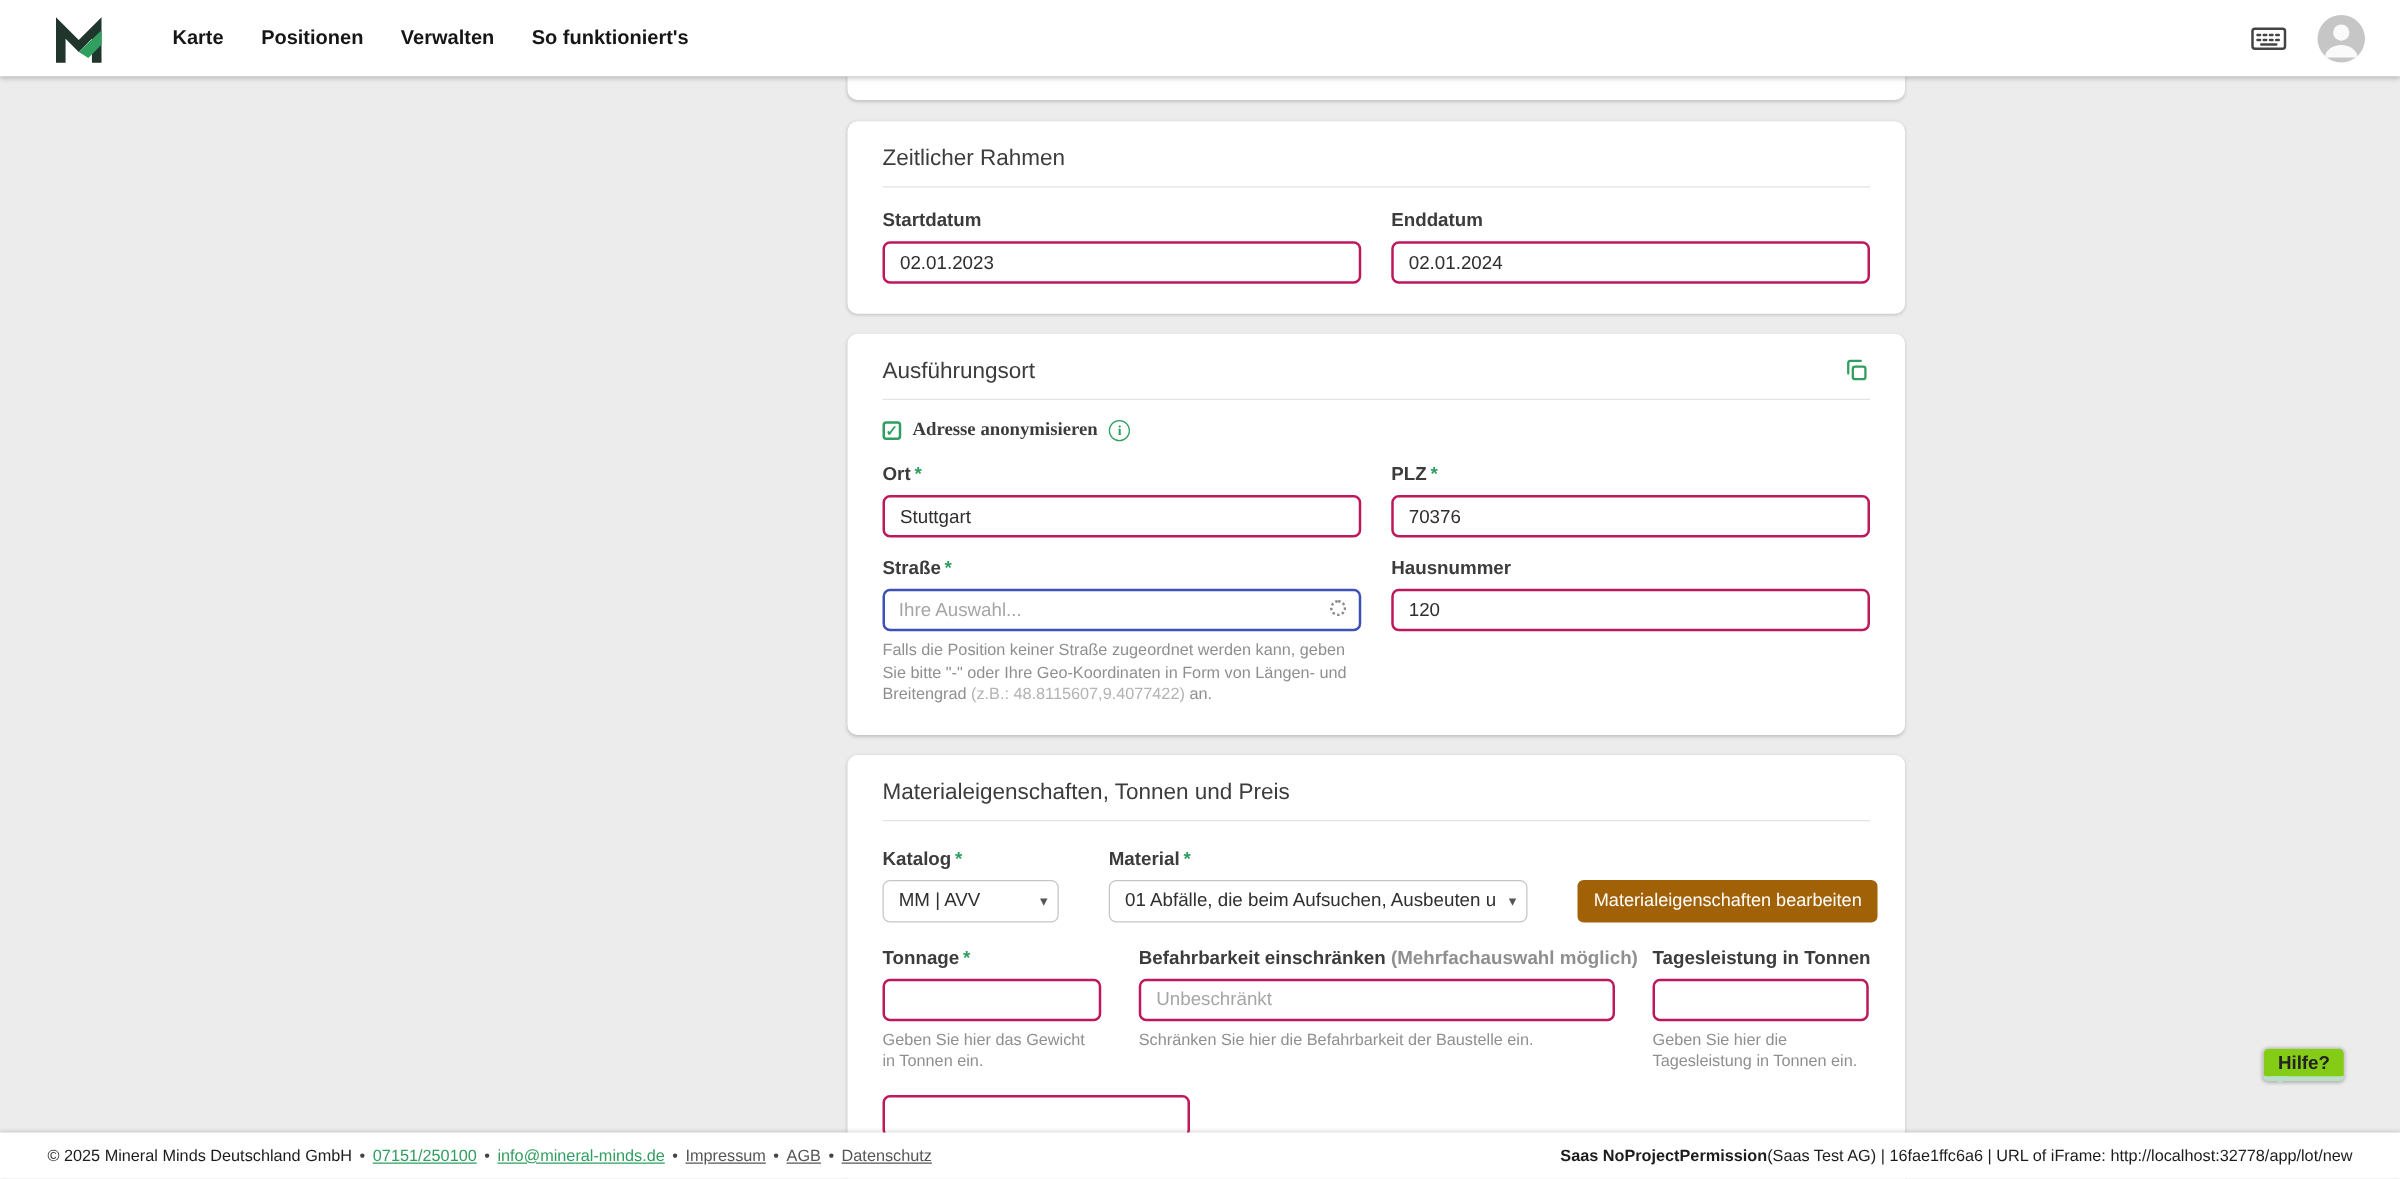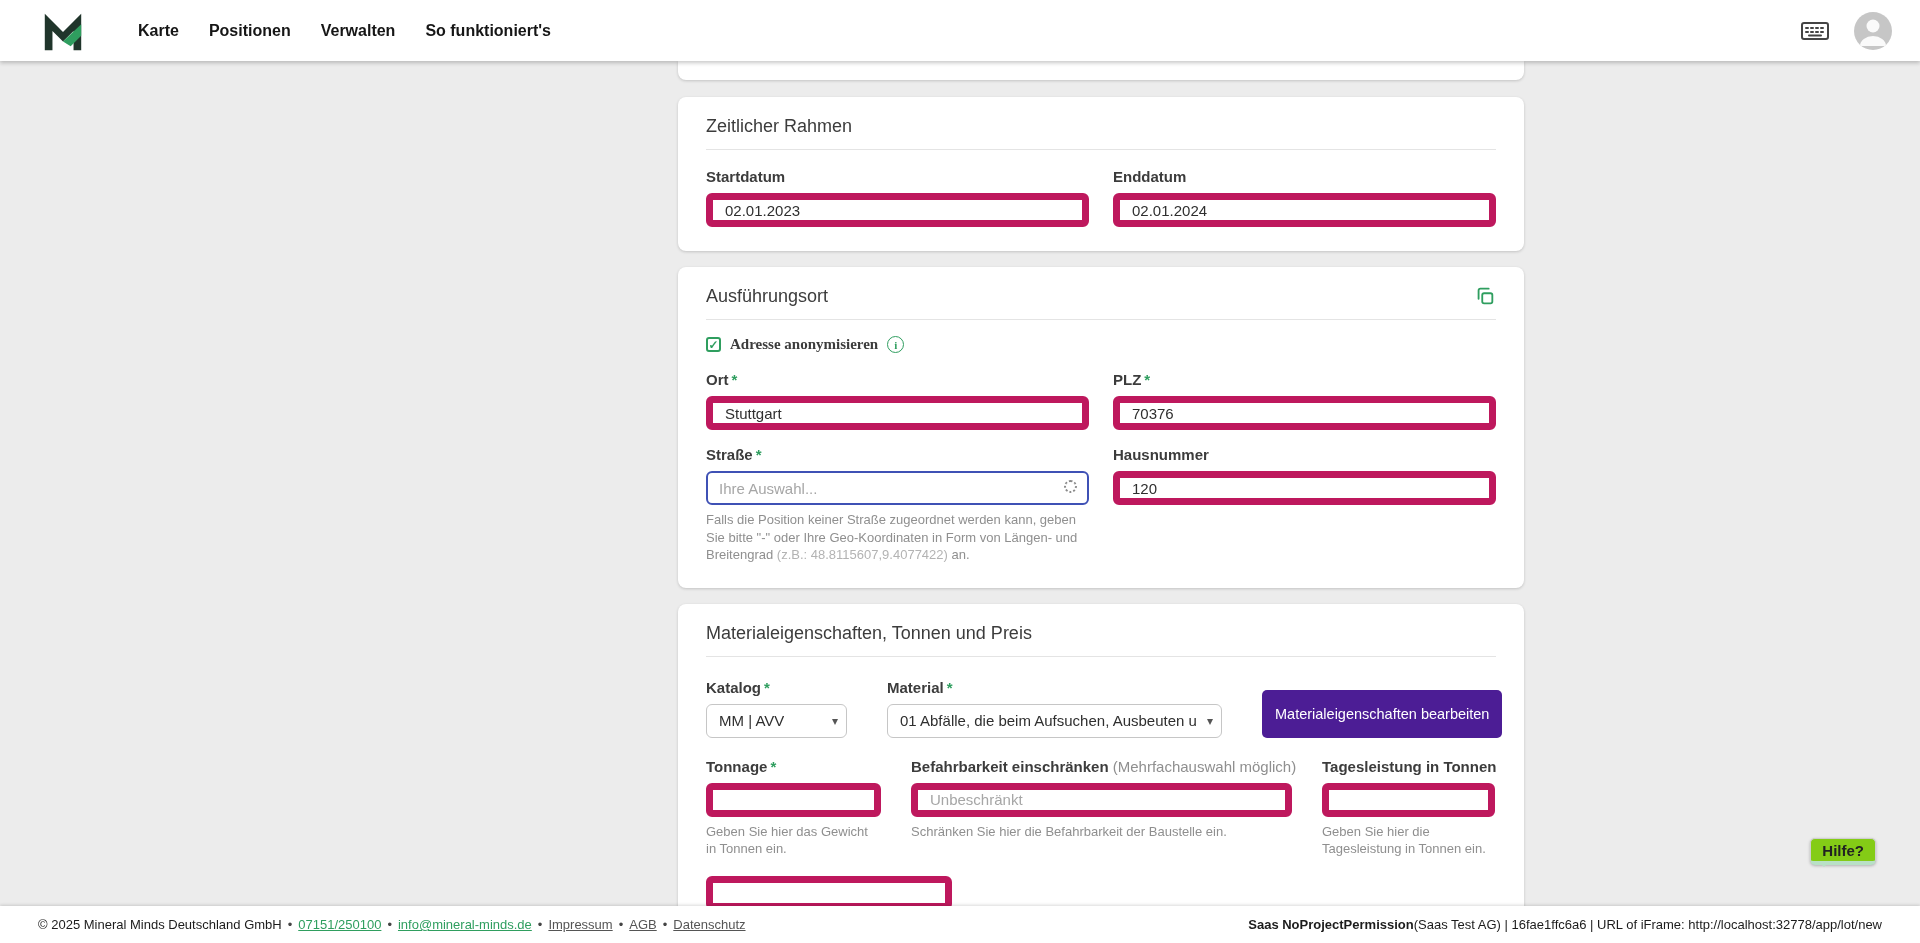--- a/index.html
+++ b/index.html
@@ -24,22 +24,22 @@
   .card-body{padding:18px 28px 24px;}
   .card-title-row{display:flex;align-items:center;justify-content:space-between;}
   .card-title{font-size:18px;color:#3c3c3c;line-height:22px;}
   .divider{height:1px;background:#e4e4e4;margin-top:12px;}
 
   .grid2{display:grid;grid-template-columns:1fr 1fr;column-gap:24px;row-gap:14px;
     margin-top:16px;align-items:start;}
   .flabel{display:block;font-size:15px;font-weight:bold;color:#3c3c3c;
     margin-bottom:6px;line-height:21px;white-space:nowrap;}
   .req{color:#2f9e5f;margin-left:3px;}
-  .hint{color:#8f8f8f;font-weight:normal;}
-  .tinput{width:100%;height:34px;border:7px solid #be185d;border-radius:6px;
+  .hint{color:#8f8f8f;font-weight:bold;}
+  .tinput{width:100%;height:34px;border:2px solid #be185d;border-radius:6px;
     padding:0 12px;font-size:15px;color:#2f2f2f;font-family:inherit;background:#fff;outline:none;}
   .tinput::placeholder{color:#a6a6a6;}
   .input-wrap{position:relative;}
   .tinput.focused{border:2px solid #3f51b5;padding:0 11px;}
   .spinner{position:absolute;right:12px;top:50%;margin-top:-8px;width:13px;height:13px;
     border:2px dotted #8a8a8a;border-radius:50%;}
   .helper{font-size:13px;color:#8f8f8f;line-height:1.35;margin-top:6px;}
   .helper .lighter{color:#b3b3b3;}
 
   .checkbox-row{display:flex;align-items:center;gap:9px;margin-top:16px;}
@@ -59,21 +59,21 @@
   .col-material{width:335px;flex:none;}
   .col-tonnage{width:175px;flex:none;}
   .col-befahr{width:381px;flex:none;}
   .col-tagesl{width:173px;flex:none;}
   .select{height:34px;border:1px solid #c6c6c6;border-radius:6px;background:#fff;
     padding:0 24px 0 12px;display:flex;align-items:center;font-size:15px;color:#2f2f2f;
     position:relative;cursor:pointer;}
   .select .sel-text{white-space:nowrap;overflow:hidden;}
   .caret{position:absolute;right:8px;top:50%;transform:translateY(-52%);
     color:#555;font-size:12px;}
-  .btn-primary{height:48px;background:#4c1d95;color:#fff;border:none;border-radius:5px;
+  .btn-primary{height:34px;background:#a16207;color:#fff;border:none;border-radius:5px;
     font-size:14.5px;padding:0 13px;font-family:inherit;cursor:pointer;white-space:nowrap;}
   .preis-input{width:246px;}
 
   
   .help-bubble{position:absolute;top:838px;right:44px;background:#84cc16;
     border:1px solid #cfcfcf;border-bottom:4px solid #b9e0c6;border-radius:5px;
     padding:3px 11px 2px;font-size:15px;font-weight:bold;color:#222;
     box-shadow:0 1px 3px rgba(0,0,0,.25);z-index:35;cursor:pointer;}
   .help-bubble::after{content:"";position:absolute;left:7px;bottom:-12px;
     border:6px solid transparent;border-top-color:#b9e0c6;}

